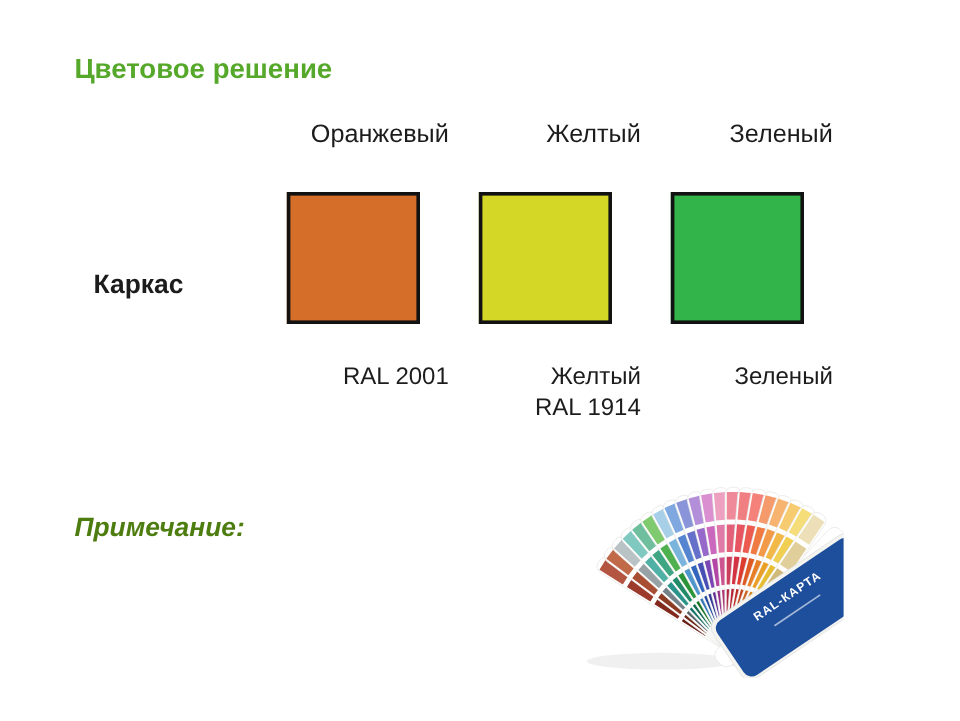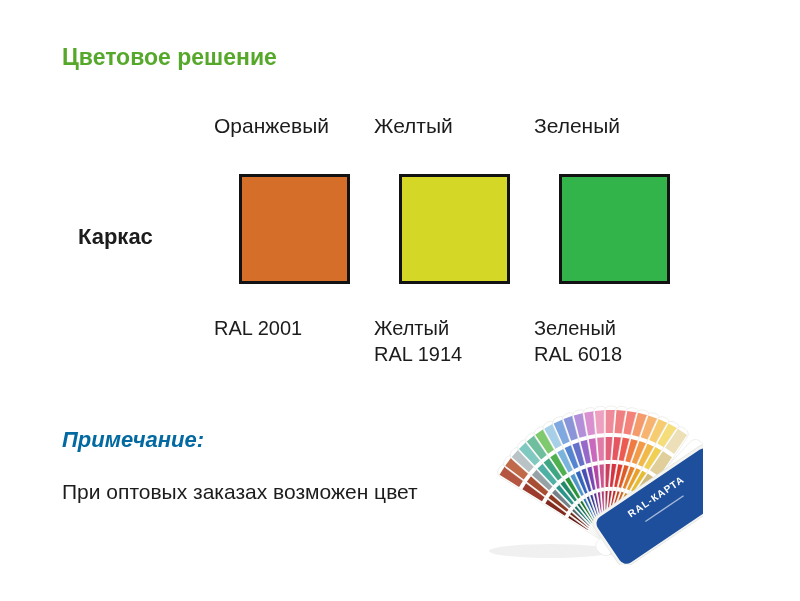--- a/index.html
+++ b/index.html
@@ -1,20 +1,20 @@
 <!DOCTYPE html>
 <html><head>
 <meta charset="utf-8">
 <style>
   html,body{margin:0;padding:0;background:#ffffff;}
   .page{position:relative;width:703px;height:601px;background:#fff;overflow:hidden;
         font-family:"Liberation Sans",sans-serif;color:#1c1c1c;}
   .title{position:absolute;left:62px;top:44px;margin:0;font-size:23px;font-weight:bold;}
   .row-label{position:absolute;left:78px;top:224px;font-size:22px;font-weight:bold;}
-  .col{position:absolute;top:114px;width:160px;text-align:left;}
+  .col{position:absolute;top:100px;width:160px;text-align:right;}
   .c1{left:214px}.c2{left:374px}.c3{left:534px}
   .col-header{font-size:21px;line-height:24px;}
   .swatch{width:105px;height:104px;border:3px solid #121212;margin:36px auto 0;}
   .col-label{margin-top:31px;font-size:20px;line-height:26px;}
   .col-label span{display:block;}
   .note-heading{position:absolute;left:62px;top:427px;margin:0;font-size:22px;
         font-weight:bold;font-style:italic;}
   .note-body{position:absolute;left:62px;top:477px;font-size:21px;line-height:30px;}
   .note-body span{display:block;}
   .fan-wrap{position:absolute;left:476px;top:400px;width:240px;height:165px;}
@@ -44,28 +44,26 @@
       <span>Желтый</span>
       <span>RAL 1914</span>
     </div>
   </div>
 
   <div class="col c3">
     <div class="col-header">Зеленый</div>
     <div class="swatch" style="background: rgb(51, 180, 74);"></div>
     <div class="col-label">
       <span>Зеленый</span>
-      <span>RAL 6018</span>
     </div>
   </div>
 
-  <h2 class="note-heading" style="color: #0369a1;">Примечание:</h2>
+  <h2 class="note-heading" style="color: #4d7c0f;">Примечание:</h2>
 
   <div class="note-body">
-    <span>При оптовых заказах возможен цвет</span>
   </div>
 
   <div class="fan-wrap">
     <svg id="fan-svg" width="240" height="165" viewBox="0 0 240 165" xmlns="http://www.w3.org/2000/svg">
         <ellipse cx="75" cy="151" rx="62" ry="7" fill="rgba(0,0,0,0.06)"></ellipse>
         <g transform="translate(135,138) rotate(-58)">
           <rect x="-7" y="-132" width="14" height="148" rx="6" fill="#ffffff" stroke="#e6e6e3" stroke-width="0.6"></rect>
           <rect x="-5.5" y="-128" width="11" height="23" fill="#b45542"></rect>
           <rect x="-5.5" y="-101" width="11" height="23" fill="#9c3a2b"></rect>
           <rect x="-5.5" y="-74" width="11" height="23" fill="#82281d"></rect>

